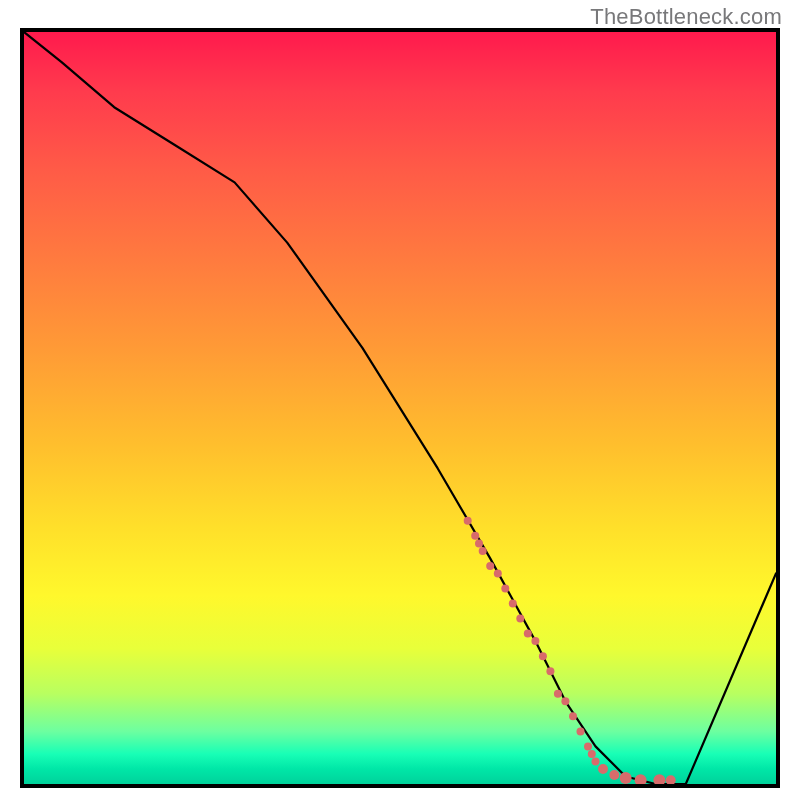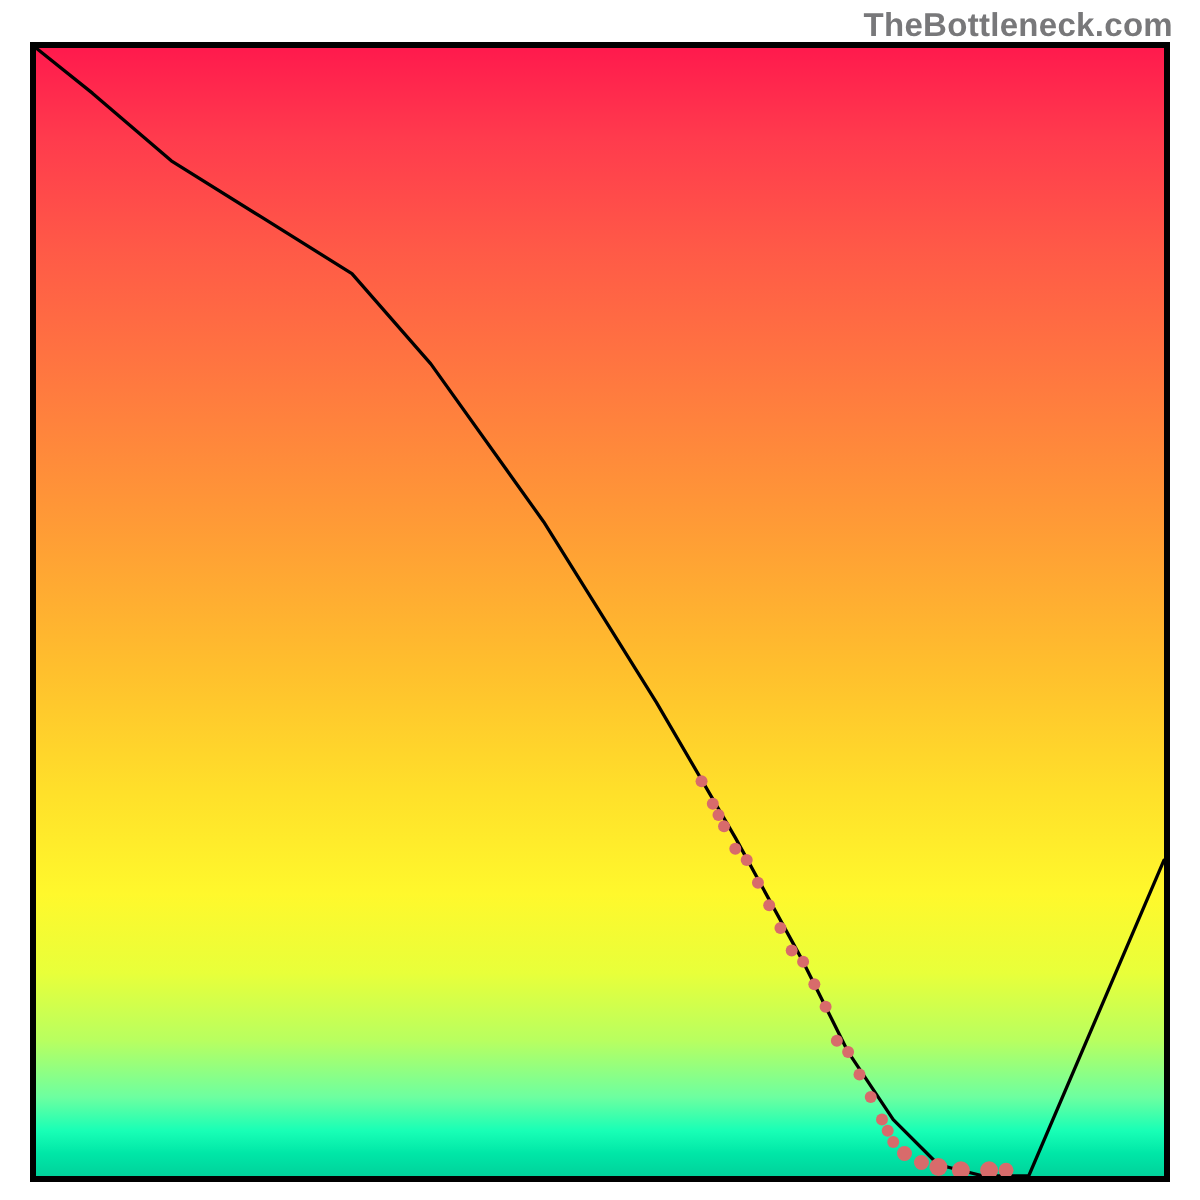--- a/index.html
+++ b/index.html
@@ -10,21 +10,21 @@
     height: 800px;
     position: relative;
     font-family: Arial, sans-serif;
   }
   .watermark {
     position: absolute;
     top: 4px;
     right: 18px;
     font-size: 22px;
     color: #78787a;
-    font-weight: 700;
+    font-weight: 400;
     letter-spacing: 0.2px;
     z-index: 10;
   }
   .plot-area {
     position: absolute;
     left: 20px;
     top: 28px;
     width: 760px;
     height: 760px;
     border: 4px solid #000;

